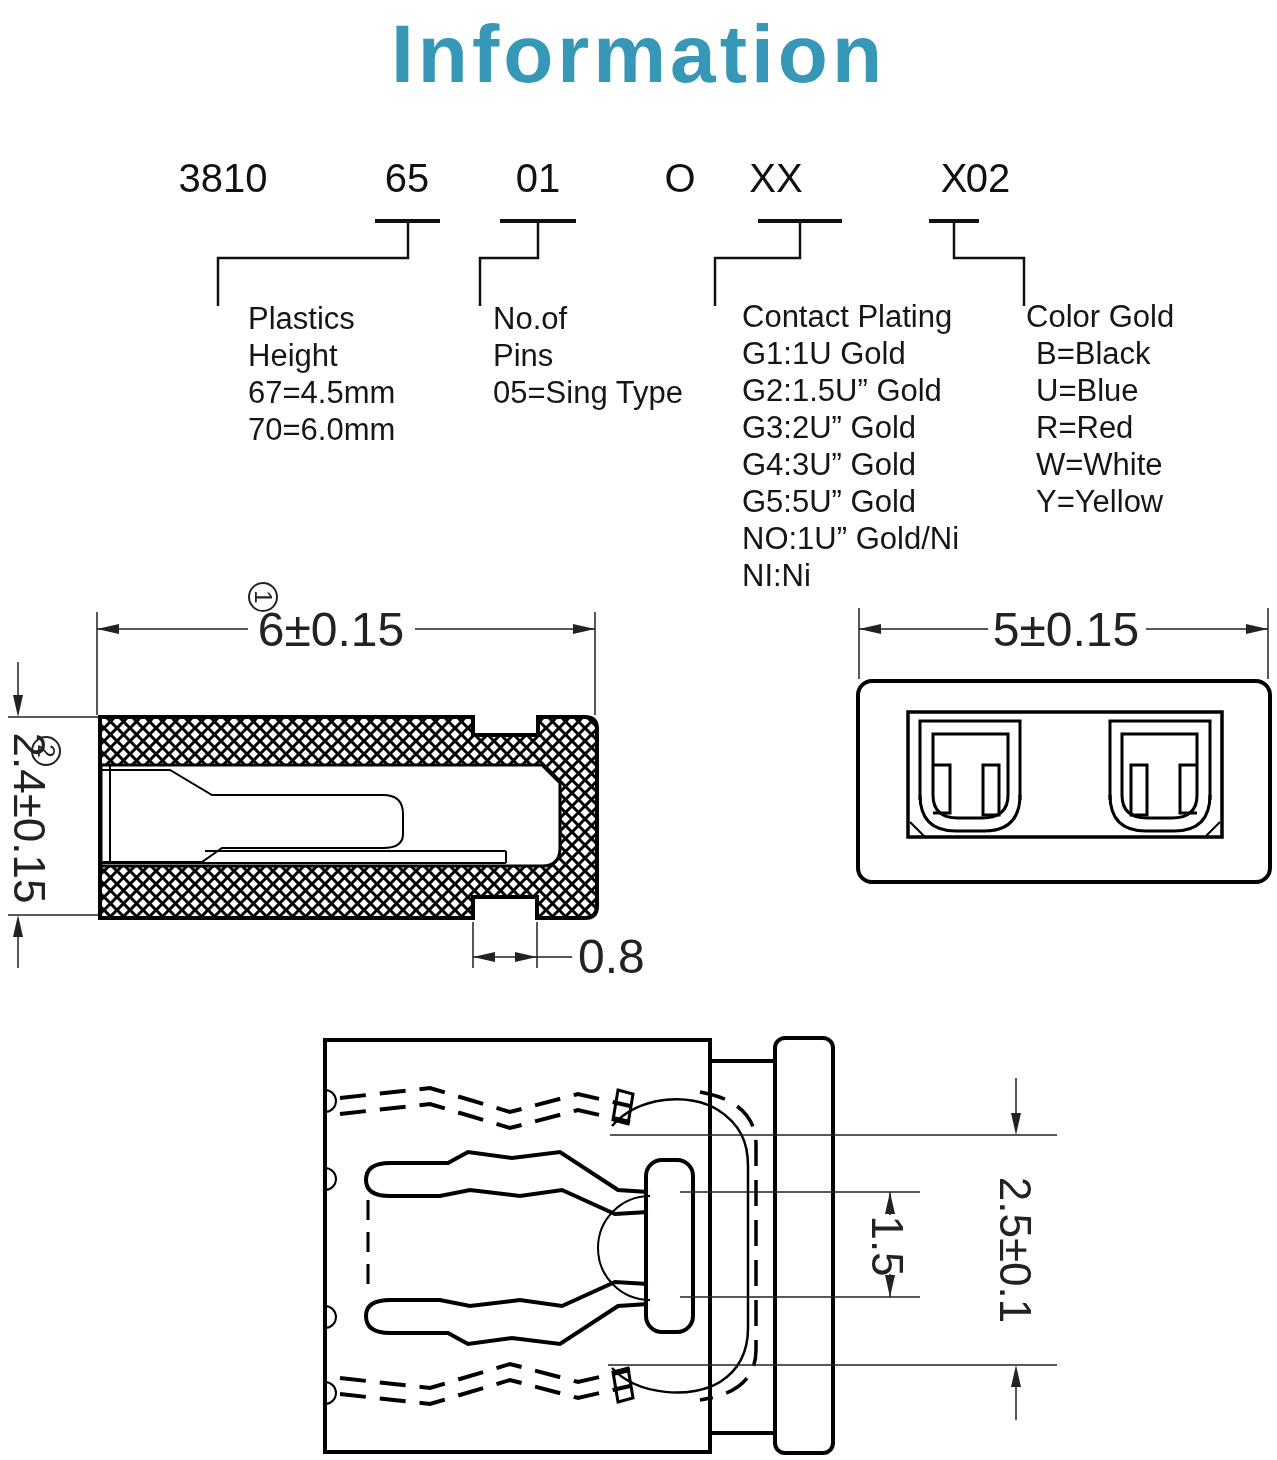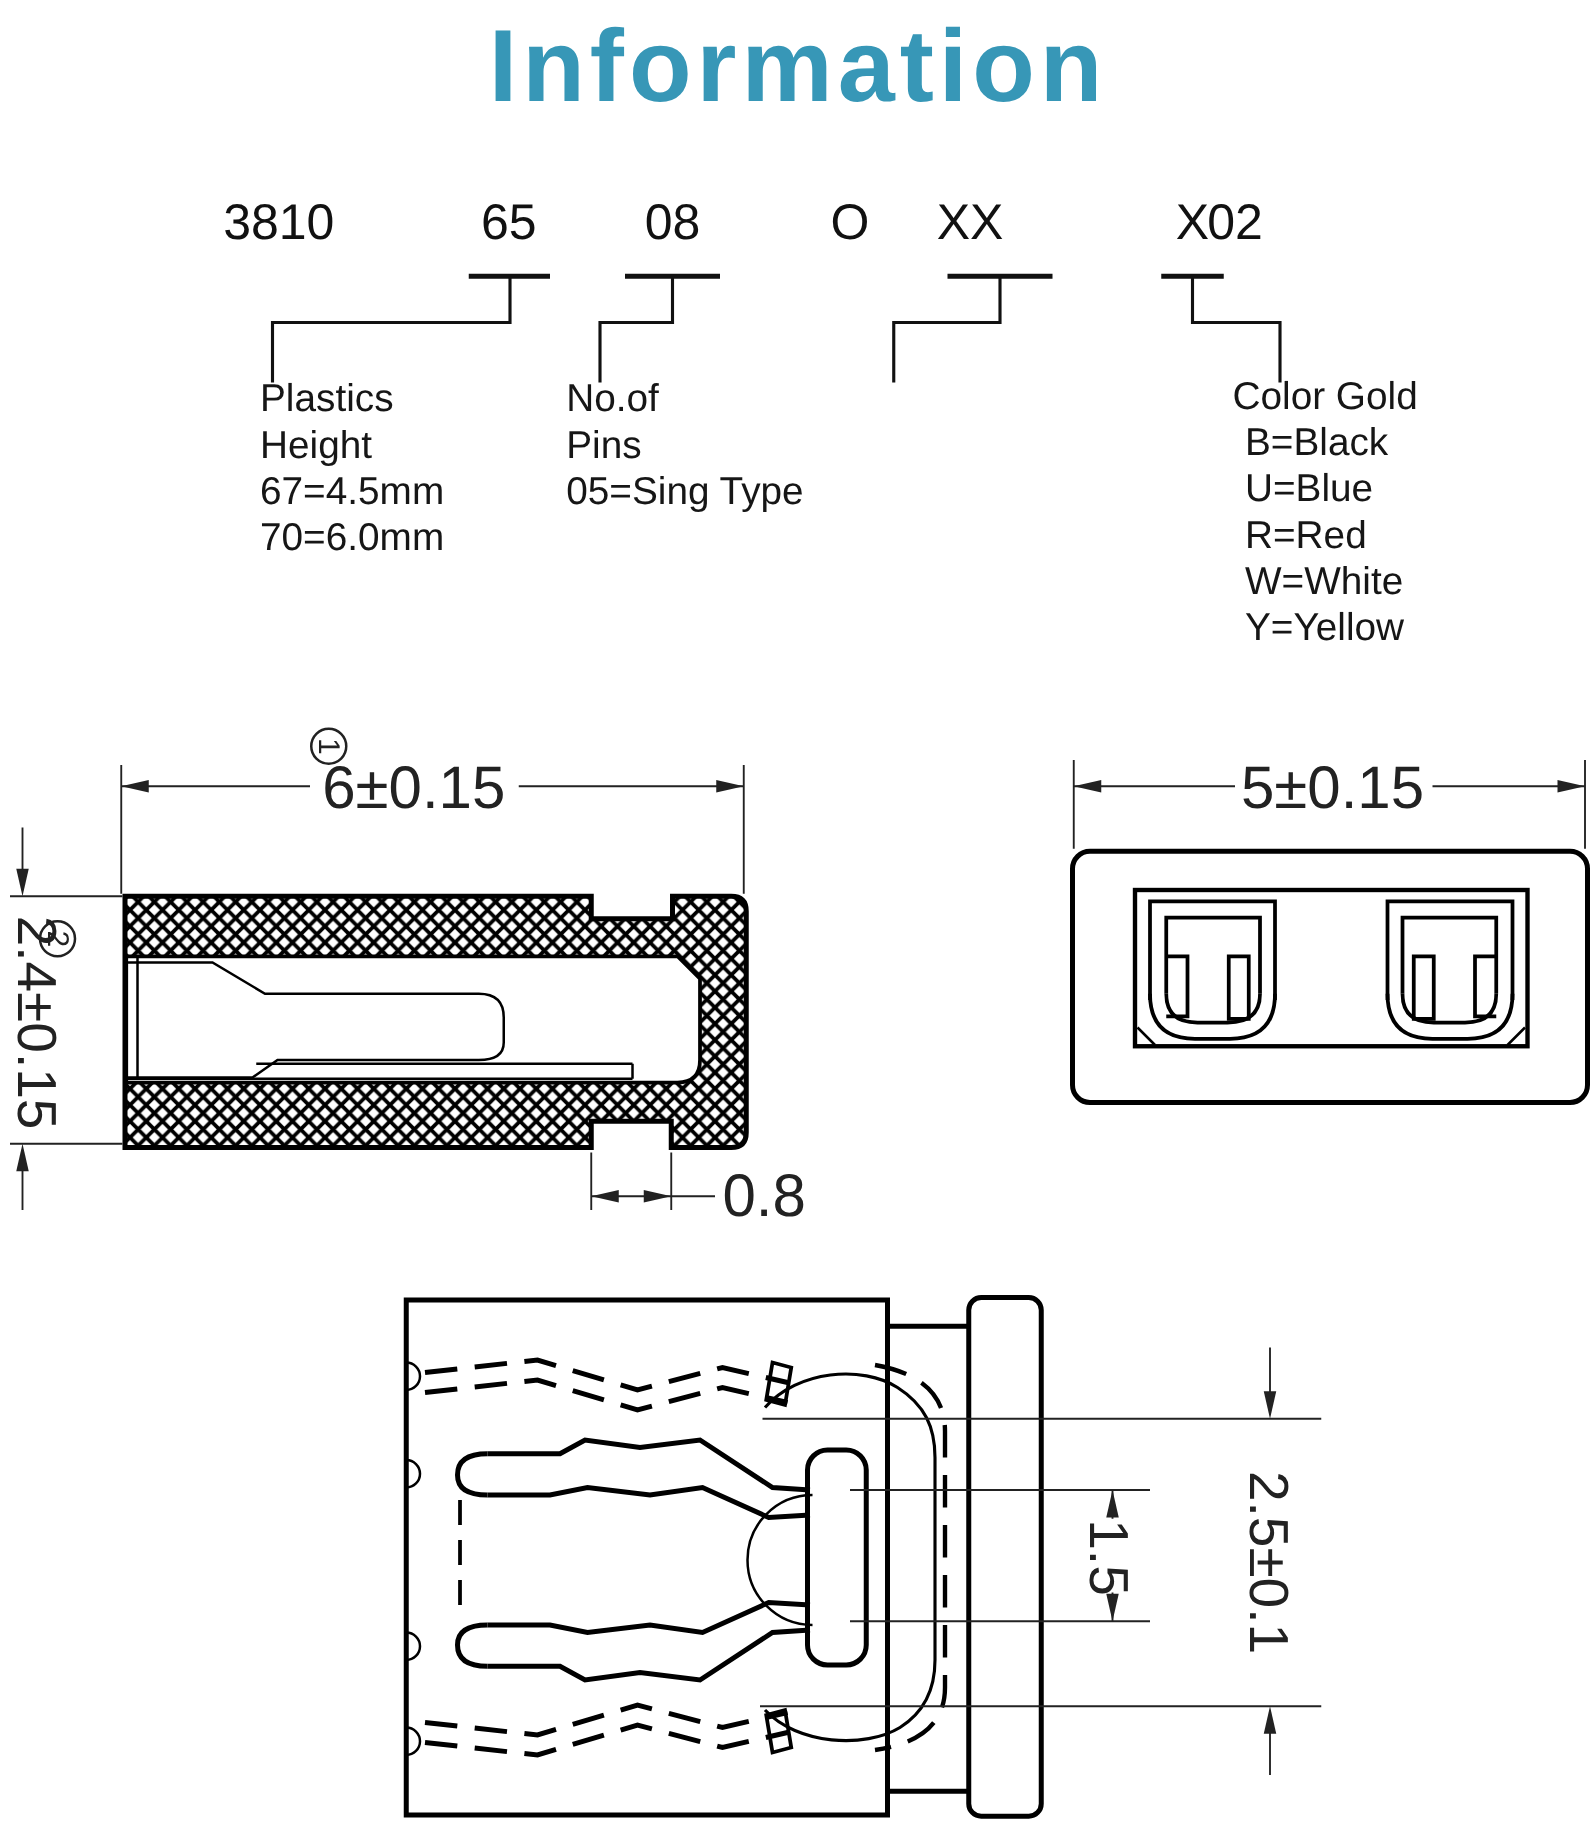--- a/index.html
+++ b/index.html
@@ -3,52 +3,62 @@
 <meta charset="utf-8">
 <style>
   html,body{margin:0;padding:0;background:#fff;}
   .page{position:relative;width:1277px;height:1460px;background:#ffffff;overflow:hidden;
         font-family:"Liberation Sans",sans-serif;color:#1a1a1a;padding-left:20px;}
   .title{position:absolute;left:0;top:-4px;width:1277px;height:112px;line-height:116px;
          text-align:center;font-size:82px;font-weight:bold;letter-spacing:4px;color:#3797b7;}
   .pn-seg{position:absolute;top:156px;font-size:40px;font-weight:400;color:#111;
           transform:translateX(-50%);white-space:nowrap;}
   .legend-block{position:absolute;font-size:31px;line-height:37px;color:#161616;white-space:nowrap;}
-  .legend-line{height:37px;}
+  .legend-line{height:37px;margin-left:40px;}
   .indent{padding-left:10px;}
   svg{position:absolute;left:0;top:0;}
   svg .dim{font-family:"Liberation Sans",sans-serif;font-size:48px;fill:#222;}
   svg .dimsm{font-family:"Liberation Sans",sans-serif;font-size:44px;fill:#222;}
   svg .datum{font-family:"Liberation Sans",sans-serif;font-size:24px;fill:#222;}
 </style>
 </head>
 <body>
 
 <div class="page">
 
   <div class="title">Information</div>
 
   <span class="pn-seg" style="left:223px">3810</span>
   <span class="pn-seg" style="left:407px">65</span>
-  <span class="pn-seg" style="left:538px">08</span>
+  <span class="pn-seg" style="left:538px">01</span>
   <span class="pn-seg" style="left:680px">O</span>
   <span class="pn-seg" style="left:776px">XX</span>
   <span class="pn-seg" style="left:954px">X</span>
   <span class="pn-seg" style="left:988px">02</span>
 
   <div class="legend-block" style="left:208px;top:300px">
     <div class="legend-line">Plastics</div>
     <div class="legend-line">Height</div>
     <div class="legend-line">67=4.5mm</div>
     <div class="legend-line">70=6.0mm</div>
   </div>
   <div class="legend-block" style="left:453px;top:300px">
     <div class="legend-line">No.of</div>
     <div class="legend-line">Pins</div>
     <div class="legend-line">05=Sing Type</div>
+  </div>
+  <div class="legend-block" style="left:702px;top:298px">
+    <div class="legend-line">Contact Plating</div>
+    <div class="legend-line">G1:1U Gold</div>
+    <div class="legend-line">G2:1.5U” Gold</div>
+    <div class="legend-line">G3:2U” Gold</div>
+    <div class="legend-line">G4:3U” Gold</div>
+    <div class="legend-line">G5:5U” Gold</div>
+    <div class="legend-line">NO:1U” Gold/Ni</div>
+    <div class="legend-line">NI:Ni</div>
   </div>
   <div class="legend-block" style="left:986px;top:298px">
     <div class="legend-line">Color Gold</div>
     <div class="legend-line indent">B=Black</div>
     <div class="legend-line indent">U=Blue</div>
     <div class="legend-line indent">R=Red</div>
     <div class="legend-line indent">W=White</div>
     <div class="legend-line indent">Y=Yellow</div>
   </div>
 

